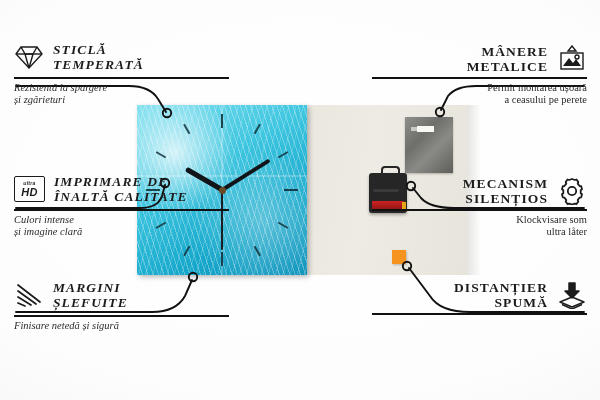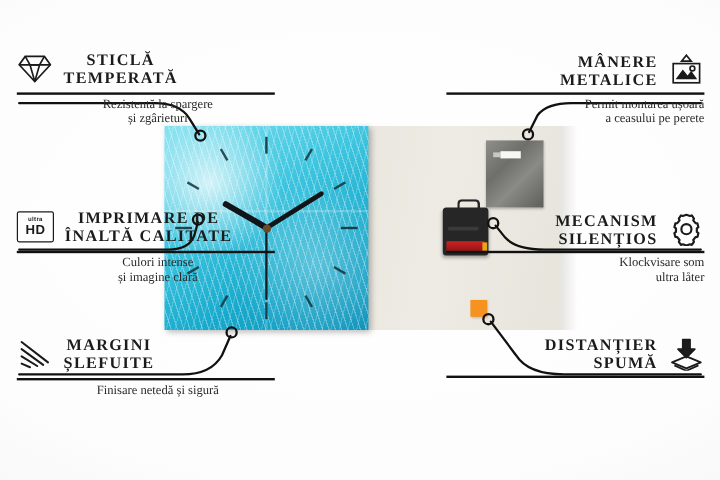--- a/index.html
+++ b/index.html
@@ -179,21 +179,21 @@
     left: 0; top: 0;
     width: 600px; height: 400px;
     pointer-events: none;
   }
 
   
   .callout {
     position: absolute;
     width: 215px;
   }
-  .callout.left  { text-align: center; }
+  .callout.left  { text-align: left; font-style: italic; }
   .callout.right { text-align: right; }
 
   .co-head {
     display: flex;
     align-items: center;
     gap: 9px;
     min-height: 34px;
   }
   .callout.right .co-head { flex-direction: row-reverse; align-items: flex-end; }
 
@@ -210,21 +210,20 @@
     height: 1.6px;
     background: #111;
     margin-top: 3px;
   }
   .co-sub {
     font-family: "Liberation Serif", serif;
     font-size: 10.5px;
     line-height: 12.5px;
     color: #2a2a2a;
     margin-top: 3px;
-    margin-left: 20px;
   }
   .co-icon {
     width: 42px;
     height: 30px;
     flex: 0 0 30px;
     display: flex;
     align-items: center;
     justify-content: center;
   }
   .hd-badge {

